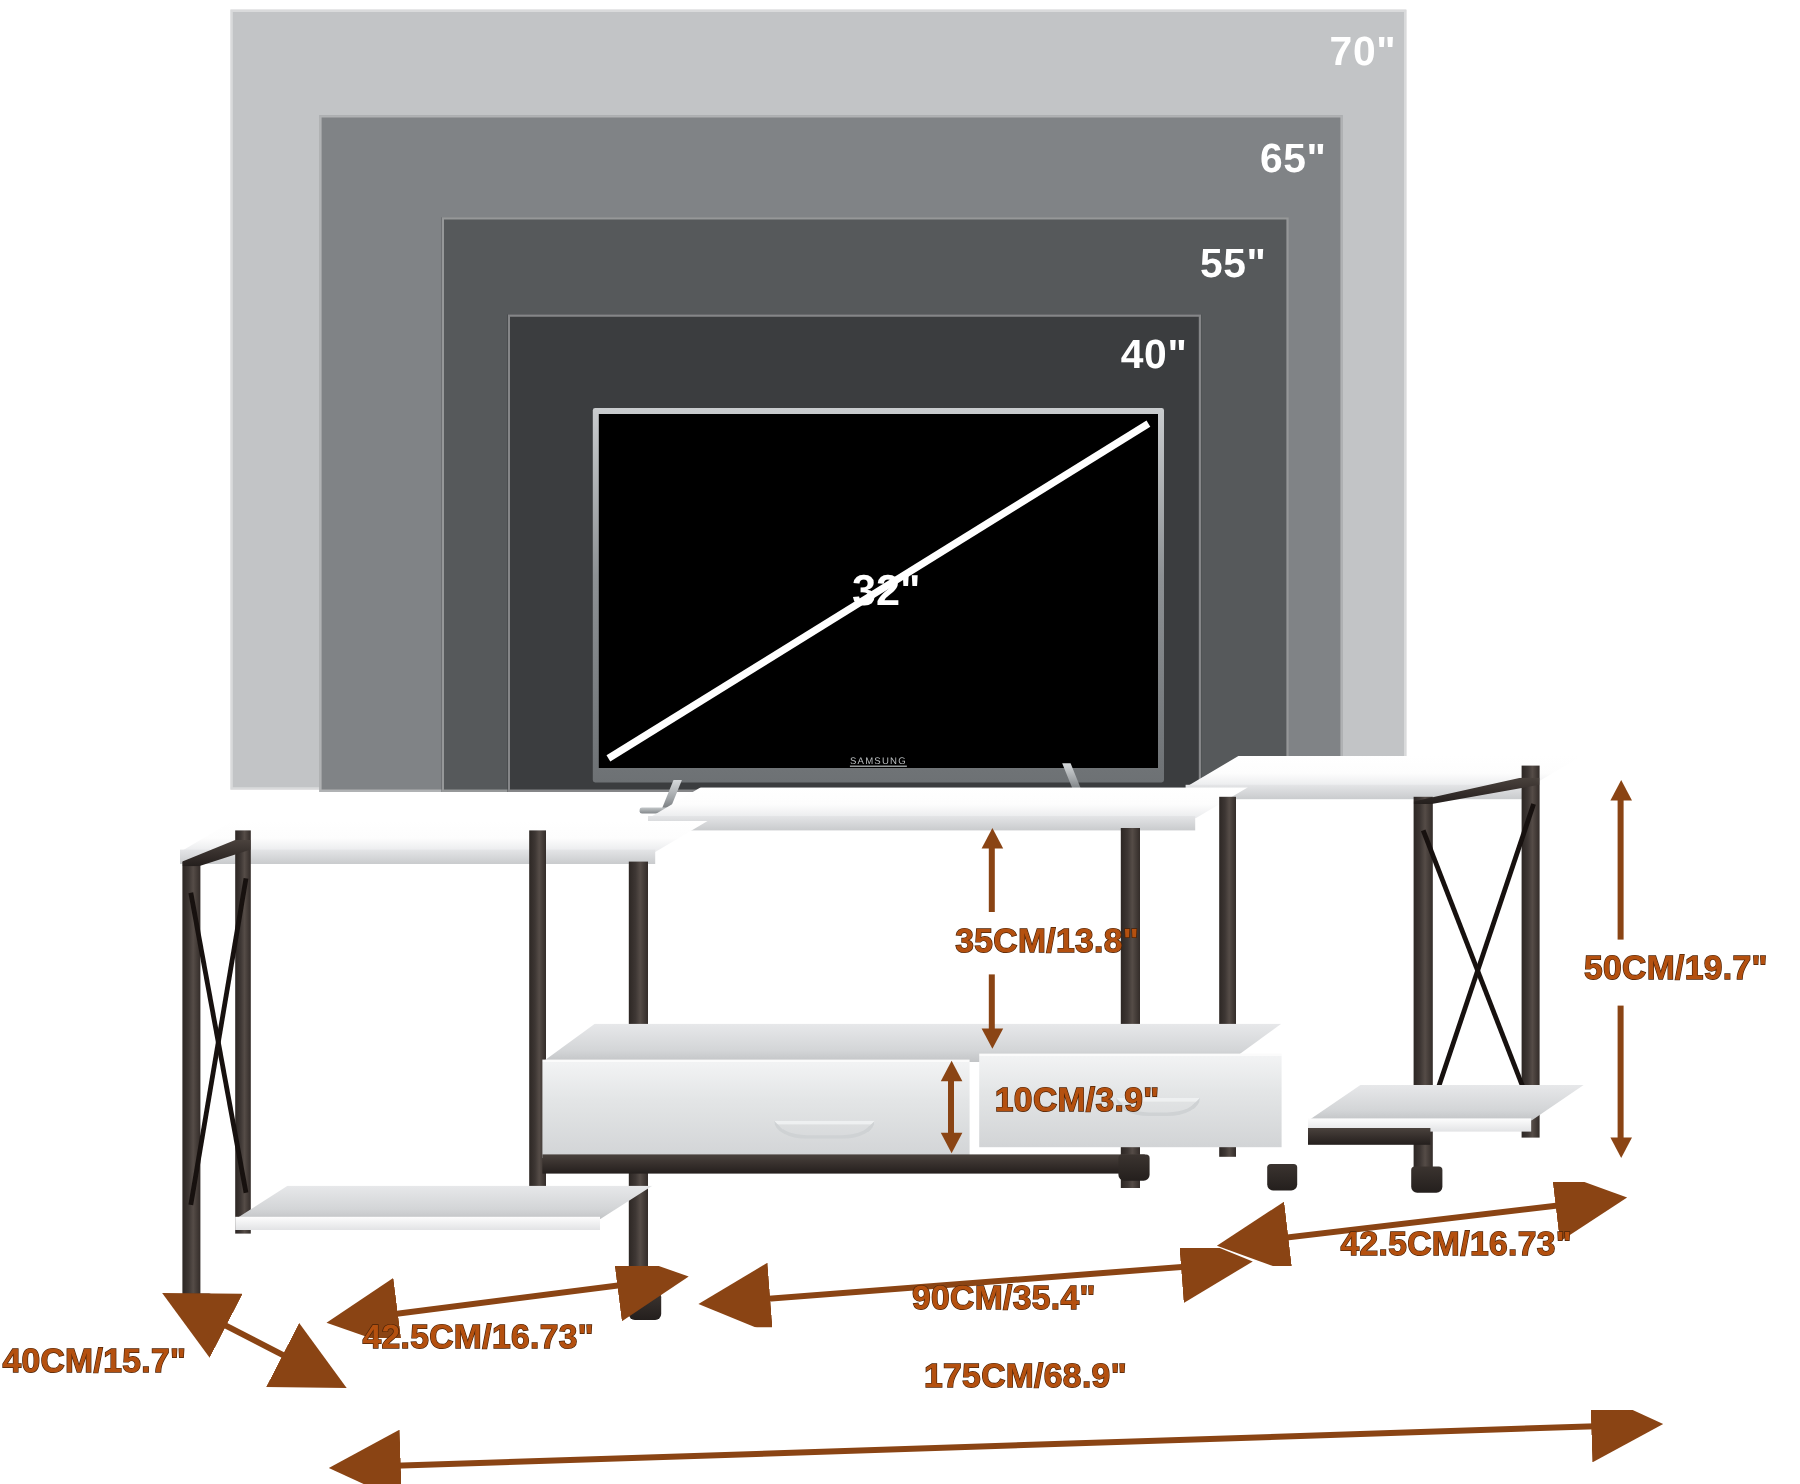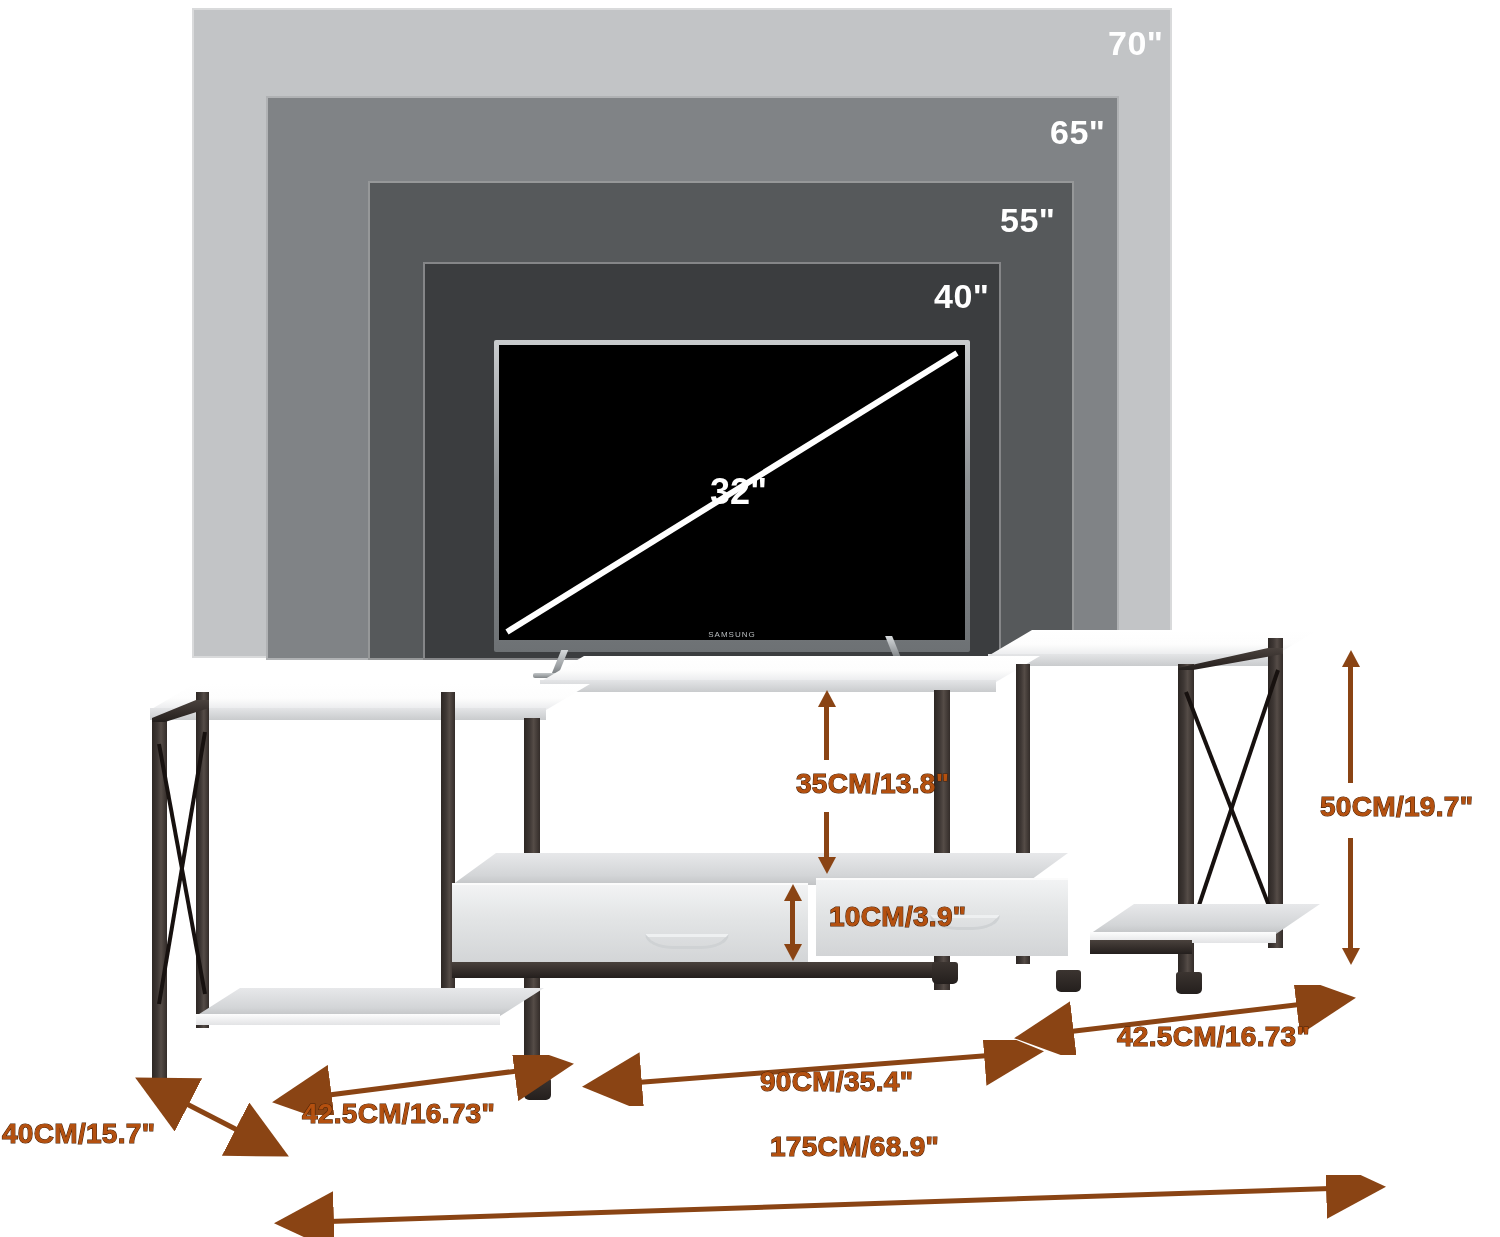--- a/index.html
+++ b/index.html
@@ -54,20 +54,21 @@
     inset: 0;
   }
   #tv-brand {
     position: absolute;
     bottom: 1px;
     left: 50%;
     transform: translateX(-50%);
     font-size: 8px;
     color: #b9bdbf;
     letter-spacing: 1px;
+    text-decoration: underline;
   }
   .tv-label-32 {
     position: absolute;
     color: #ffffff;
     font-weight: bold;
     font-size: 36px;
     line-height: 1;
     white-space: nowrap;
   }
   .tv-leg {

